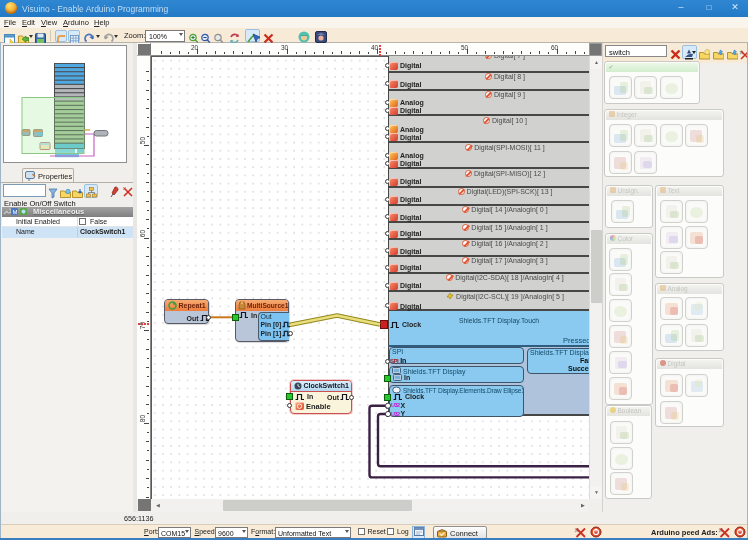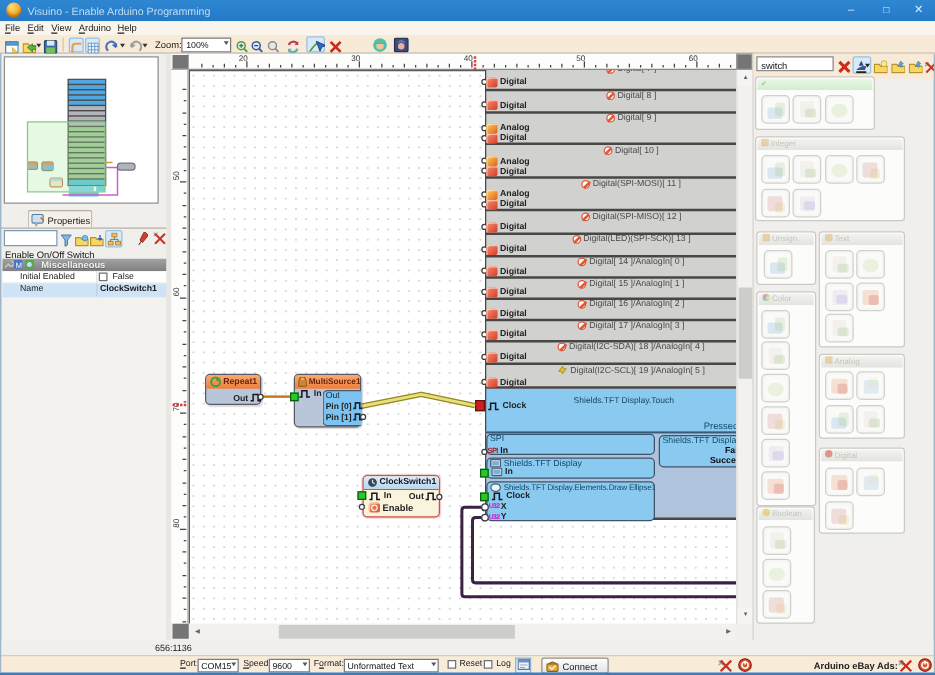--- a/index.html
+++ b/index.html
@@ -856,21 +856,21 @@
     </div>
 <div class="a" style="left:574px;top:1px;width:12px;height:12px"><svg width="12" height="12" viewBox="0 0 12 12">
         <path d="M1,2.5 l3.5,3.5 m-3.5,0 l3.5,-3.5" stroke="#a8a8a8" stroke-width="1.3"></path>
         <path d="M2.5,11 L11,2.5 M2.5,2.5 L11,11" stroke="#cc3020" stroke-width="1.8"></path>
       </svg></div>
 <div class="a" style="left:590px;top:1px;width:12px;height:12px"><svg width="12" height="12" viewBox="0 0 12 12">
         <circle cx="6" cy="6" r="5" fill="#e05030" stroke="#902010"></circle>
         <circle cx="6" cy="6" r="2.5" fill="none" stroke="#fff" stroke-width="1.2"></circle>
         <path d="M6,2.5 v3" stroke="#fff" stroke-width="1.2"></path>
       </svg></div>
-<div class="a tx" style="left:651px;top:3px;font-weight:bold;font-size:7.5px">Arduino eBay Ads:</div>
+<div class="a tx" style="left:651px;top:3px;font-weight:bold;font-size:7.5px">Arduino peed Ads:</div>
 <div class="a" style="left:718px;top:1px;width:12px;height:12px"><svg width="12" height="12" viewBox="0 0 12 12">
         <path d="M1,2.5 l3.5,3.5 m-3.5,0 l3.5,-3.5" stroke="#a8a8a8" stroke-width="1.3"></path>
         <path d="M2.5,11 L11,2.5 M2.5,2.5 L11,11" stroke="#cc3020" stroke-width="1.8"></path>
       </svg></div>
 <div class="a" style="left:734px;top:1px;width:12px;height:12px"><svg width="12" height="12" viewBox="0 0 12 12">
         <circle cx="6" cy="6" r="5" fill="#e05030" stroke="#902010"></circle>
         <circle cx="6" cy="6" r="2.5" fill="none" stroke="#fff" stroke-width="1.2"></circle>
         <path d="M6,2.5 v3" stroke="#fff" stroke-width="1.2"></path>
       </svg></div>
 </div>

